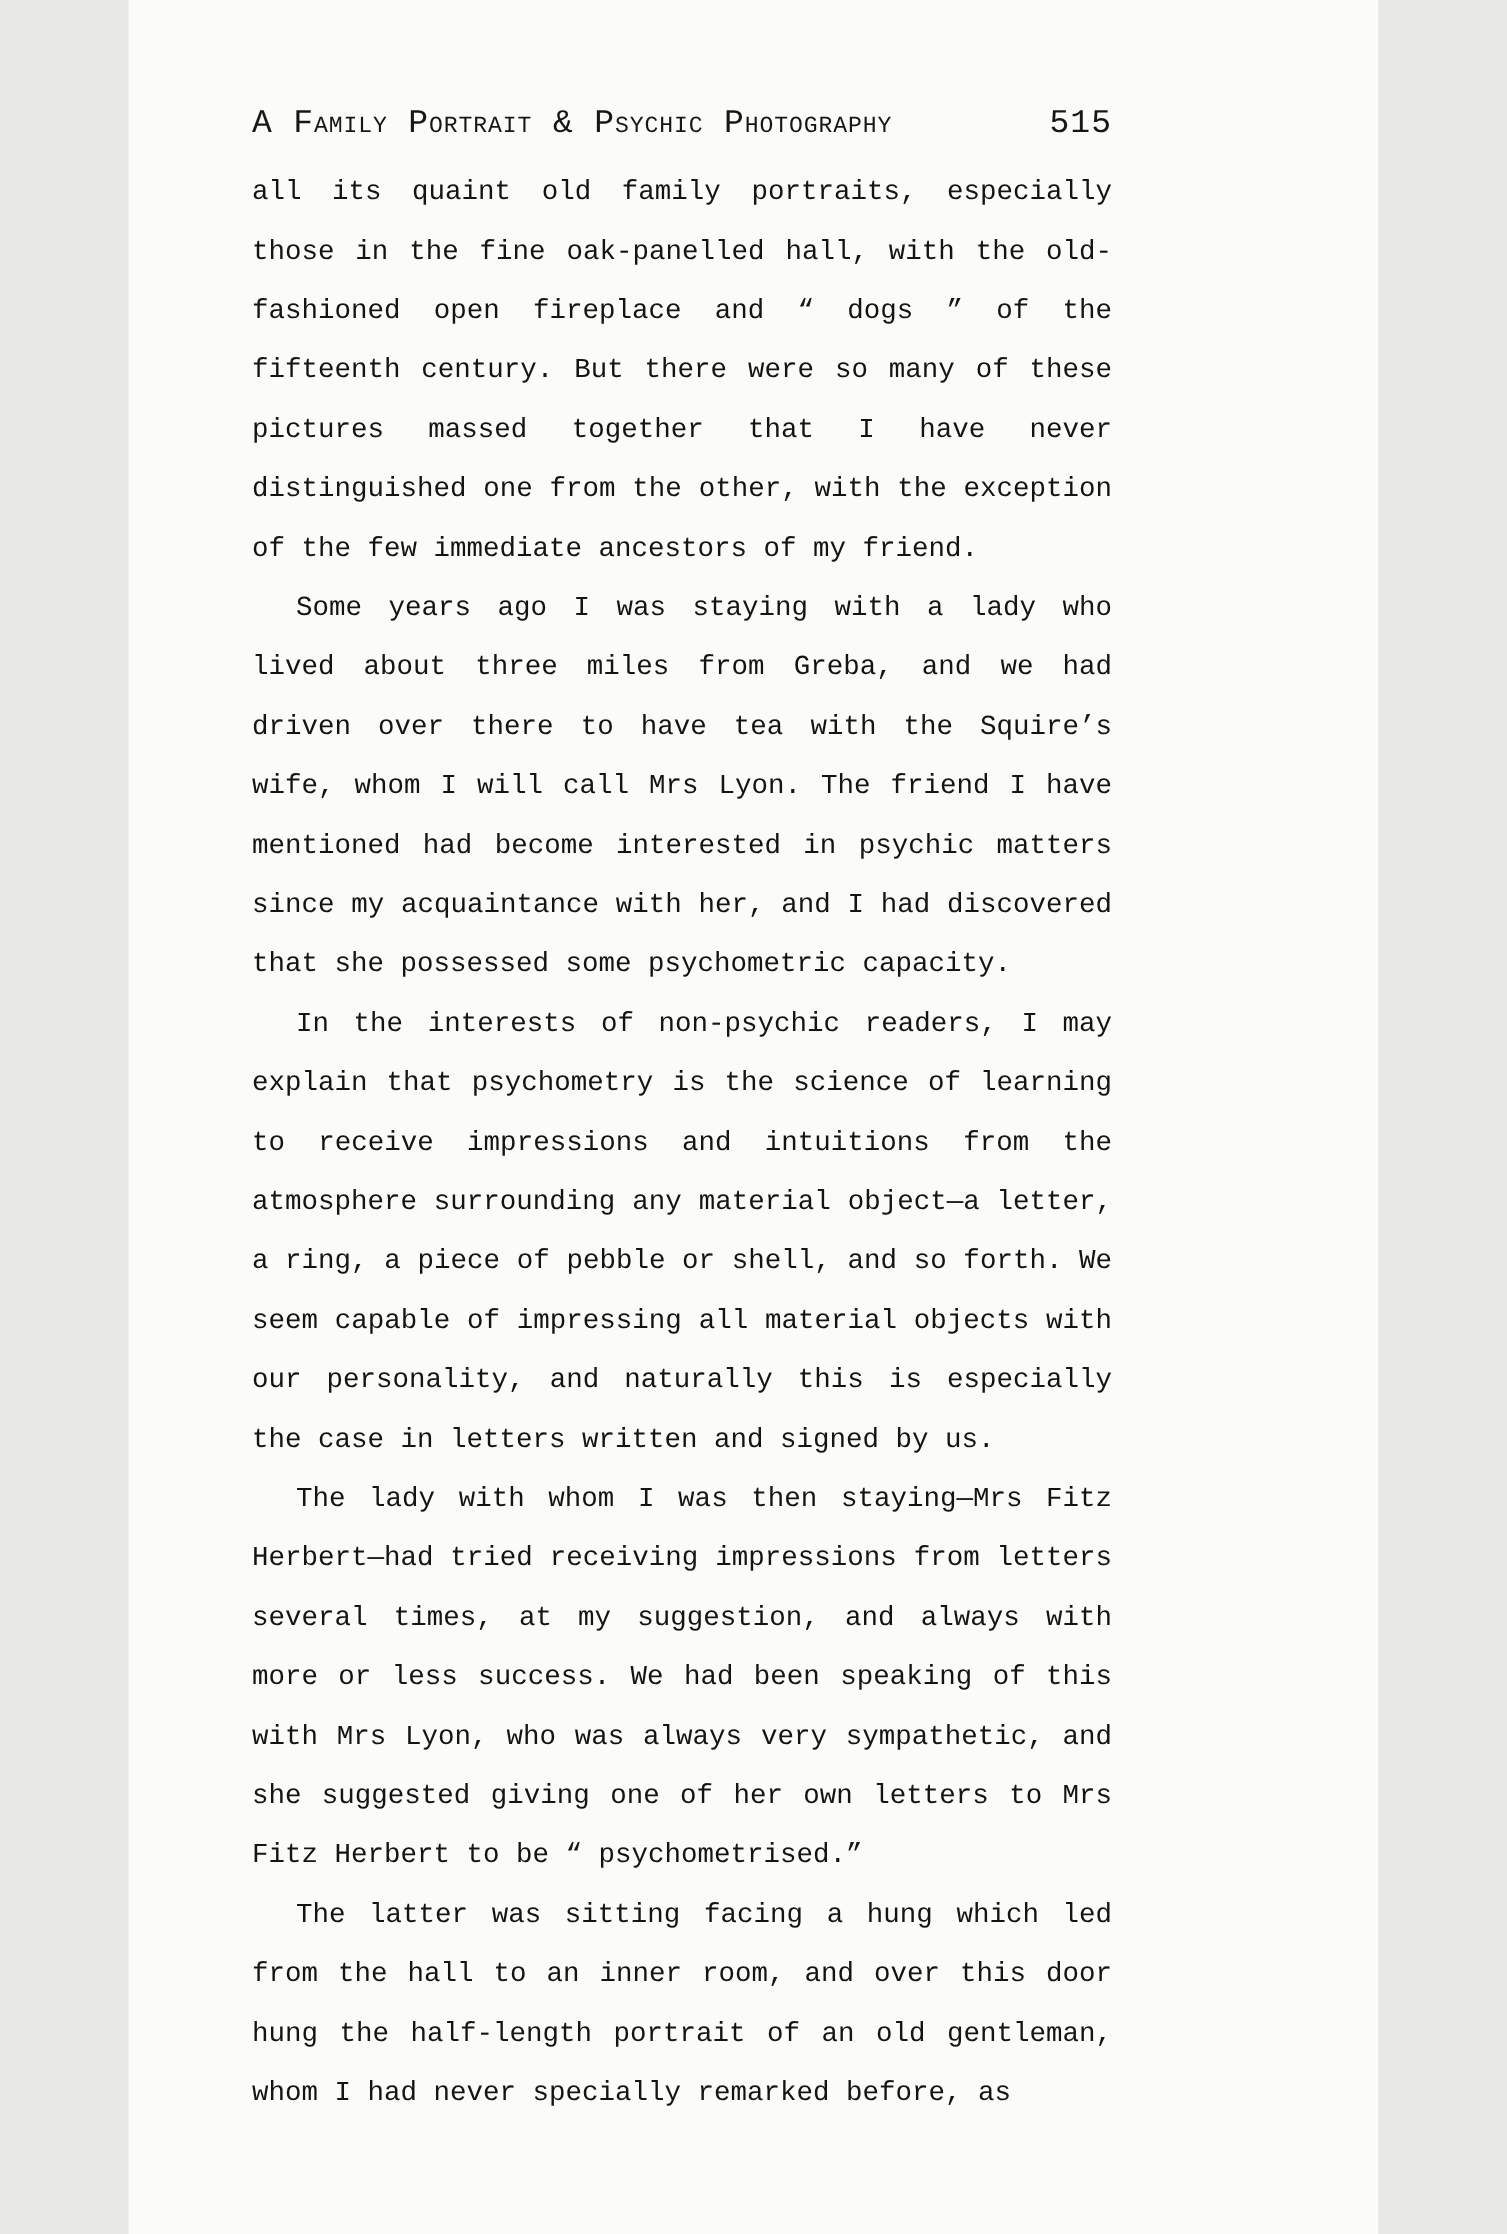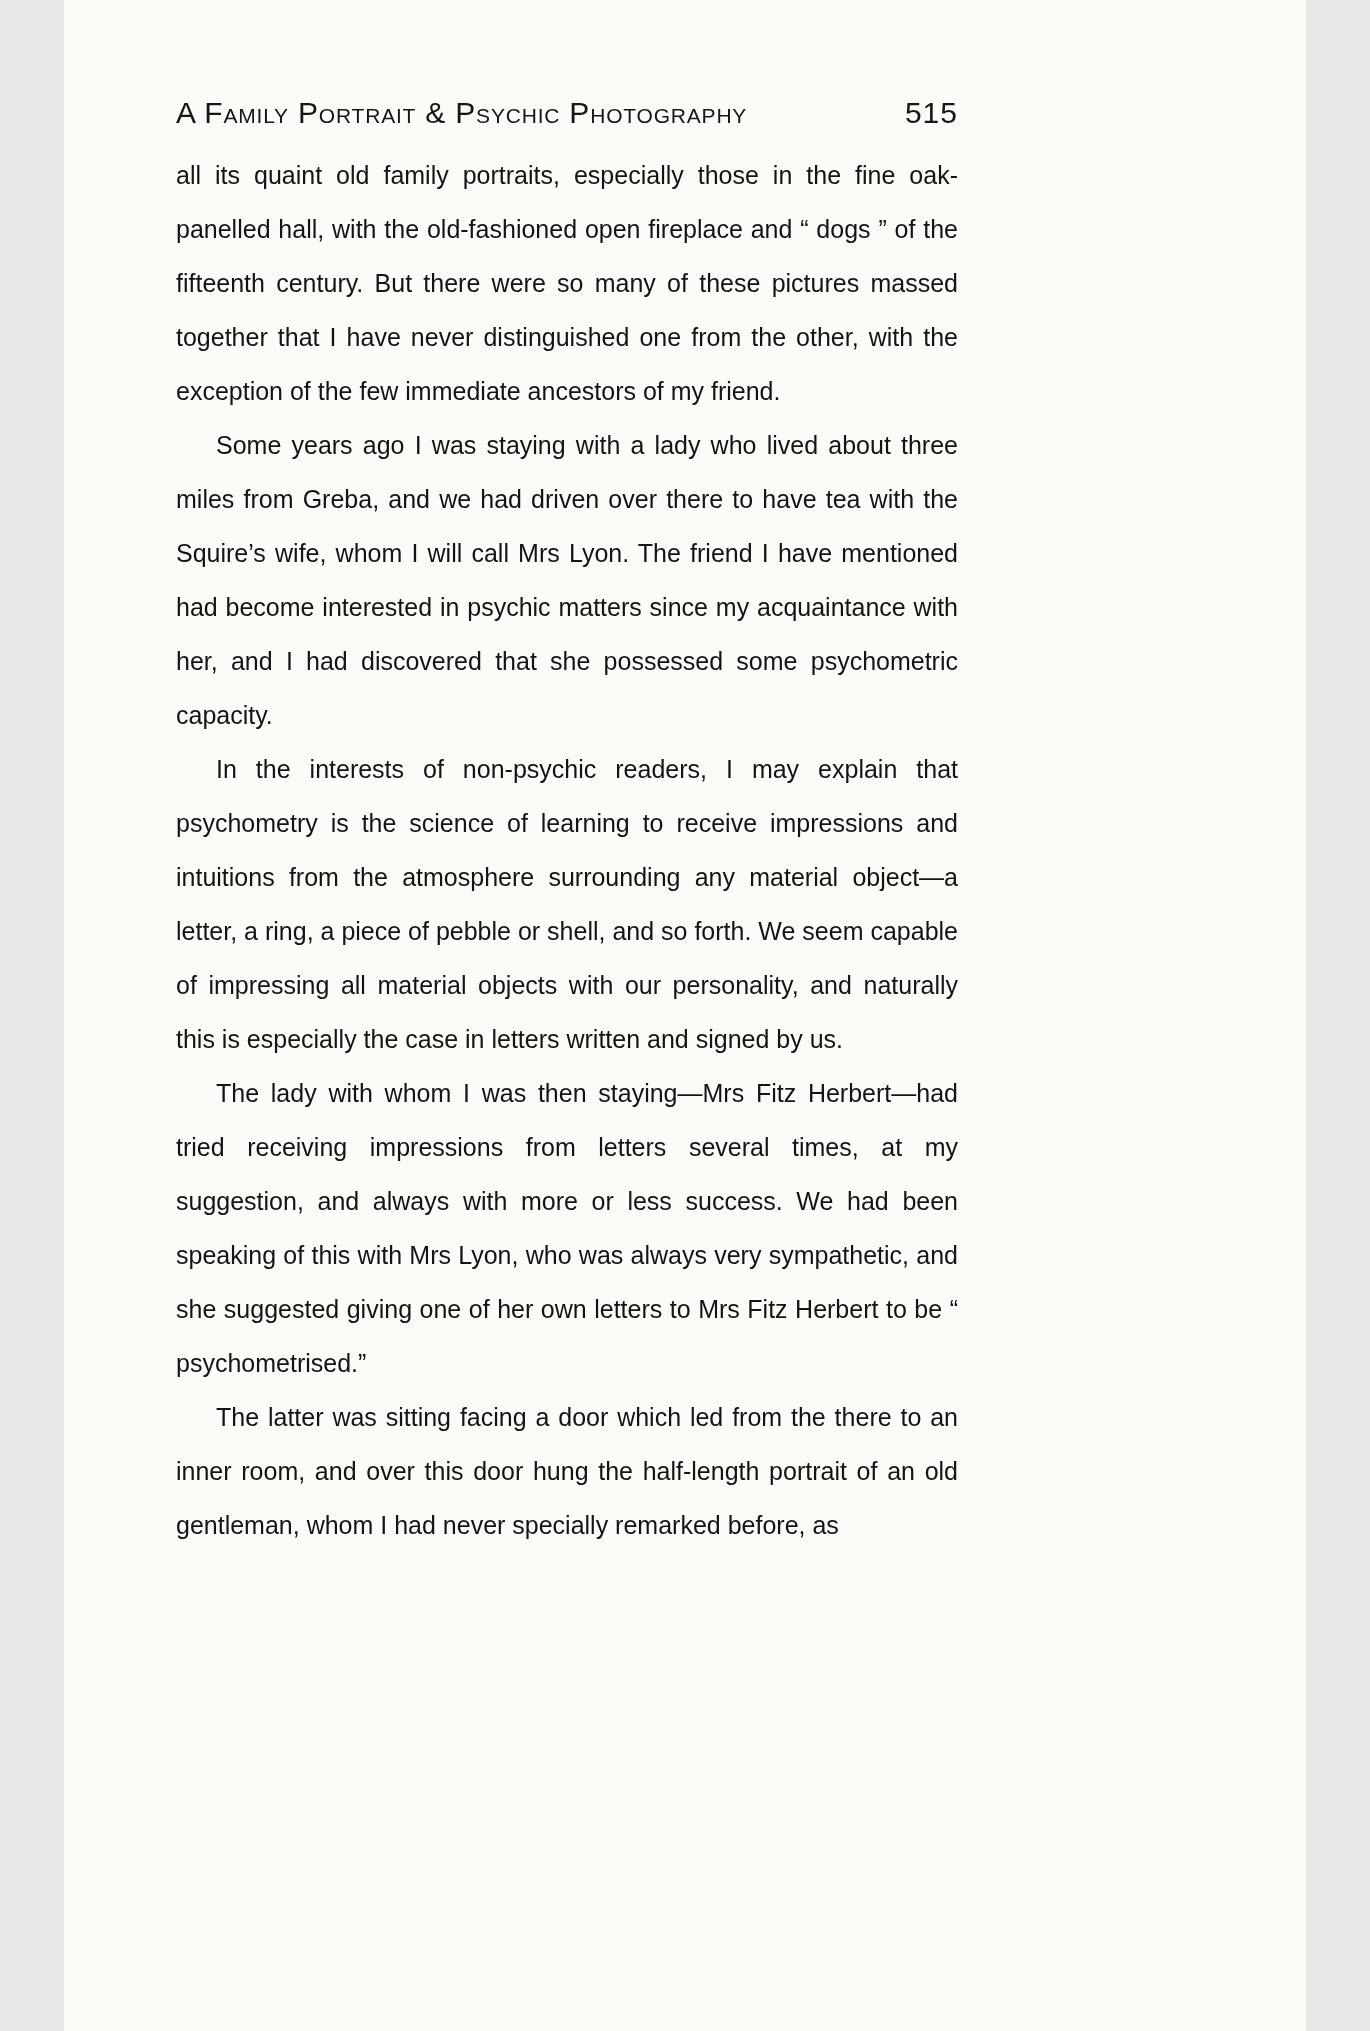--- a/index.html
+++ b/index.html
@@ -2,26 +2,26 @@
 <html><head>
 <meta charset="utf-8">
 <style>
   html, body {
     margin: 0;
     padding: 0;
     background: #e8e8e6;
   }
   .page {
     position: relative;
-    width: 1242px;
+    width: 1136px;
     height: 2031px;
     margin: 0 auto;
     background: #fbfbf8;
     color: #1c1c1c;
-    font-family: Liberation Sans, sans-serif;
+    font-family: Liberation Mono, monospace;
     box-sizing: border-box;
     overflow: hidden;
     padding-left: 40px;
   }
   .text-block {
     position: absolute;
     left: 112px;
     top: 96px;
     width: 782px;
   }
@@ -66,17 +66,17 @@
     <div class="running-head">
       <span class="running-title">A Family Portrait &amp; Psychic Photography</span>
       <span class="running-page-number">515</span>
     </div>
 
     <div class="body-text">
       <p class="no-indent">all its quaint old family portraits, especially those in the fine oak-panelled hall, with the old-fashioned open fireplace and “ dogs ” of the fifteenth century. But there were so many of these pictures massed together that I have never distinguished one from the other, with the exception of the few immediate ancestors of my friend.</p>
       <p>Some years ago I was staying with a lady who lived about three miles from Greba, and we had driven over there to have tea with the Squire’s wife, whom I will call Mrs Lyon. The friend I have mentioned had become interested in psychic matters since my acquaintance with her, and I had discovered that she possessed some psychometric capacity.</p>
       <p>In the interests of non-psychic readers, I may explain that psychometry is the science of learning to receive impressions and intuitions from the atmosphere surrounding any material object—a letter, a ring, a piece of pebble or shell, and so forth. We seem capable of impressing all material objects with our personality, and naturally this is especially the case in letters written and signed by us.</p>
       <p>The lady with whom I was then staying—Mrs Fitz Herbert—had tried receiving impressions from letters several times, at my suggestion, and always with more or less success. We had been speaking of this with Mrs Lyon, who was always very sympathetic, and she suggested giving one of her own letters to Mrs Fitz Herbert to be “ psychometrised.”</p>
-      <p>The latter was sitting facing a door which led from the there to an inner room, and over this door hung the half-length portrait of an old gentleman, whom I had never specially remarked before, as</p>
+      <p>The latter was sitting facing a hung which led from the hall to an inner room, and over this door hung the half-length portrait of an old gentleman, whom I had never specially remarked before, as</p>
     </div>
 
   </div>
 </div>
 
 </body></html>

